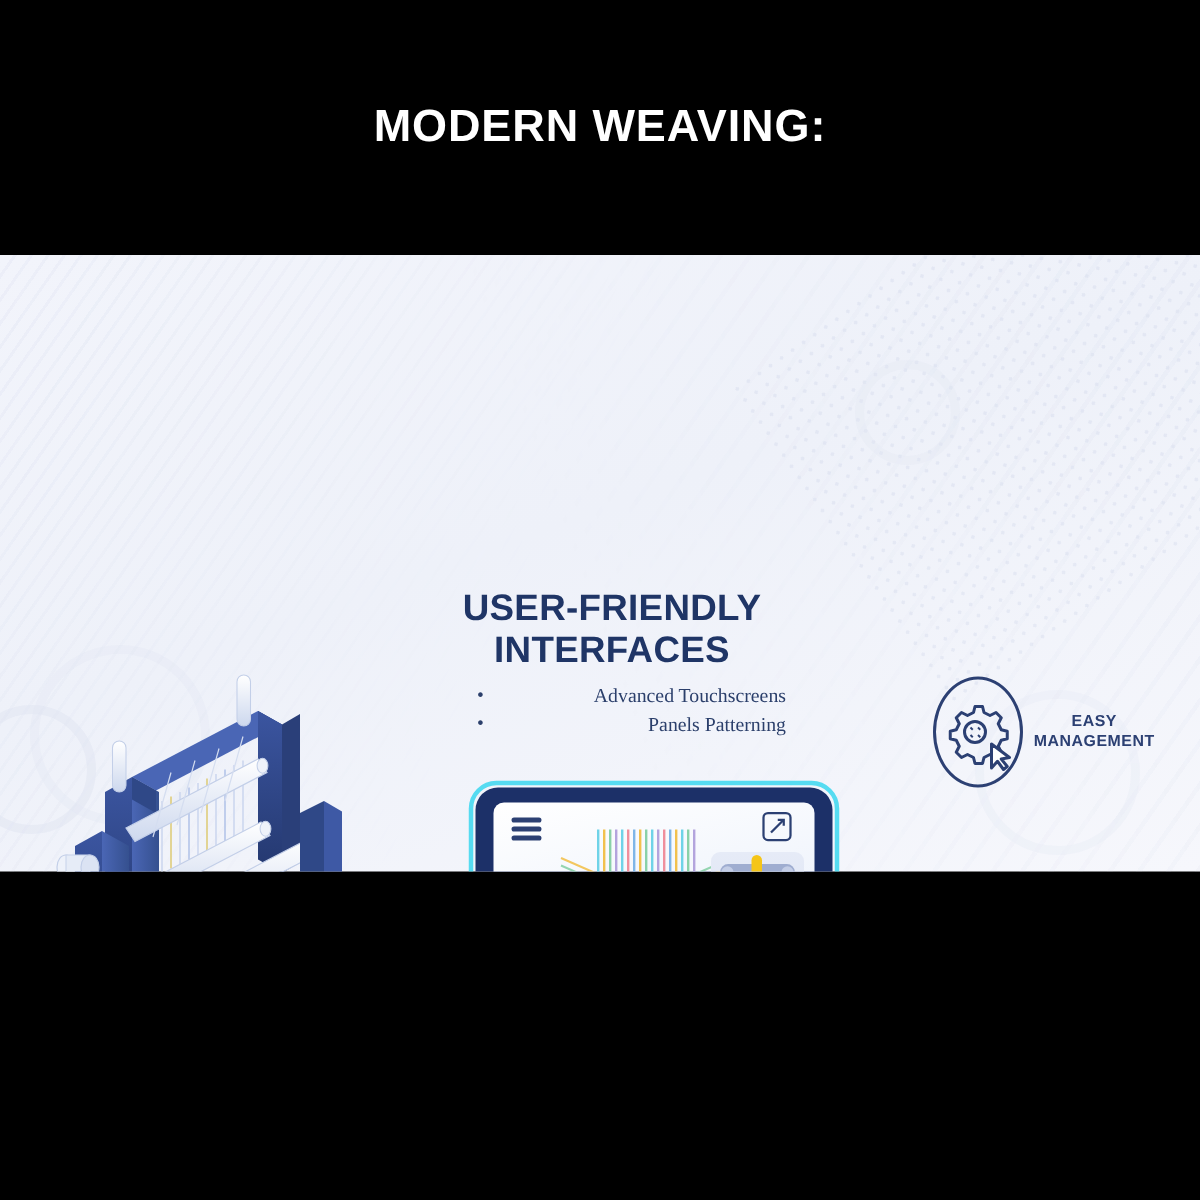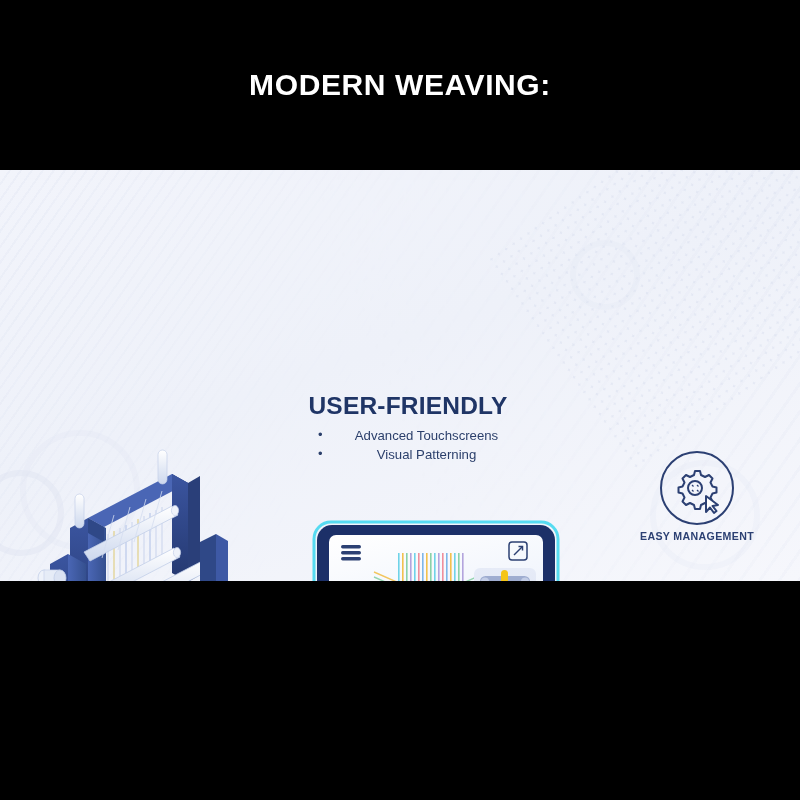--- a/index.html
+++ b/index.html
@@ -52,21 +52,21 @@
   .wm-ring {
     position:absolute; border:6px solid rgba(212,218,236,.5); border-radius:50%;
   }
 
   
   .headblock { position:absolute; left:292px; top:222px; width:232px; text-align:center; }
   .head-line {
     color:#1f3566; font-weight:bold; font-size:24.5px; line-height:1.14;
     letter-spacing:.2px;
   }
-  .bullets { margin-top:7px; text-align:center; padding-left:26px; }
+  .bullets { margin-top:7px; text-align:right; padding-left:26px;font-family:Liberation Serif, serif; }
   .bullet {
     color:#2b3f6b; font-size:13.2px; line-height:1.43; white-space:nowrap;
     position:relative; padding-left:11px;
   }
   .bullet::before {
     content:"•"; position:absolute; left:0; top:-1px; font-size:13px; color:#2b3f6b;
   }
 
   
   .loom { position:absolute; left:22px; top:262px; width:240px; height:260px; }
@@ -75,21 +75,21 @@
   .connector { position:absolute; left:228px; top:414px; width:120px; height:32px; }
 
   
   .tablet { position:absolute; left:312px; top:350px; width:248px; height:152px; }
 
   
   .hand { position:absolute; left:480px; top:418px; width:130px; height:125px; }
 
   
   .feat {
-    position:absolute; display:flex; flex-direction:column;
+    position:absolute; display:flex; flex-direction:row;
     align-items:center; gap:5px;
   }
   .feat-ring {
     width:74px; height:74px; border:2.2px solid #2c4073; border-radius:50%;
     display:flex; align-items:center; justify-content:center; background:transparent;
   }
   .feat-ring.sm { width:57px; height:57px; border-width:2px; }
   .feat-label {
     color:#2c4073; font-weight:bold; font-size:10.6px; letter-spacing:.35px;
     text-align:center; line-height:1.25; white-space:pre-line;
@@ -366,23 +366,24 @@
                    L92 56 C89 49 84 46 79 48 C74 50 72 56 74 61
                    C71 54 66 51 61 53 C57 55 55 60 56 64
                    L38 32 C34 25 28 22 22 6 Z"></path>
         </g>
         <path d="M28 12 C24 17 23 22 26 27" stroke="#2c4073" stroke-width="1.6" fill="none" opacity=".6"></path>
       </svg>
     </div>
 
     <div class="headblock">
       <div class="head-line">USER-FRIENDLY</div>
+      <div class="head-line">INTERFACES</div>
       <div class="bullets">
         <div class="bullet">Advanced Touchscreens</div>
-        <div class="bullet">Visual Patterning</div>
+        <div class="bullet">Panels Patterning</div>
       </div>
     </div>
 
     <div class="feat" id="feat-manage">
       <div class="feat-ring">
         <svg viewBox="0 0 56 56" width="56" height="56">
           <g fill="none" stroke="#2c4073" stroke-width="2" stroke-linejoin="round">
             <path d="M26 11 l5 0 l1 4 l4 2 l4-2 l3.5 3.5 l-2 4 l2 4 l4 1 l0 5 l-4 1 l-2 4 l2 4 l-3.5 3.5 l-4-2 l-4 2 l-1 4 l-5 0 l-1-4 l-4-2 l-4 2 l-3.5-3.5 l2-4 l-2-4 l-4-1 l0-5 l4-1 l2-4 l-2-4 l3.5-3.5 l4 2 l4-2 Z"></path>
             <circle cx="26" cy="28" r="7"></circle>
           </g>

